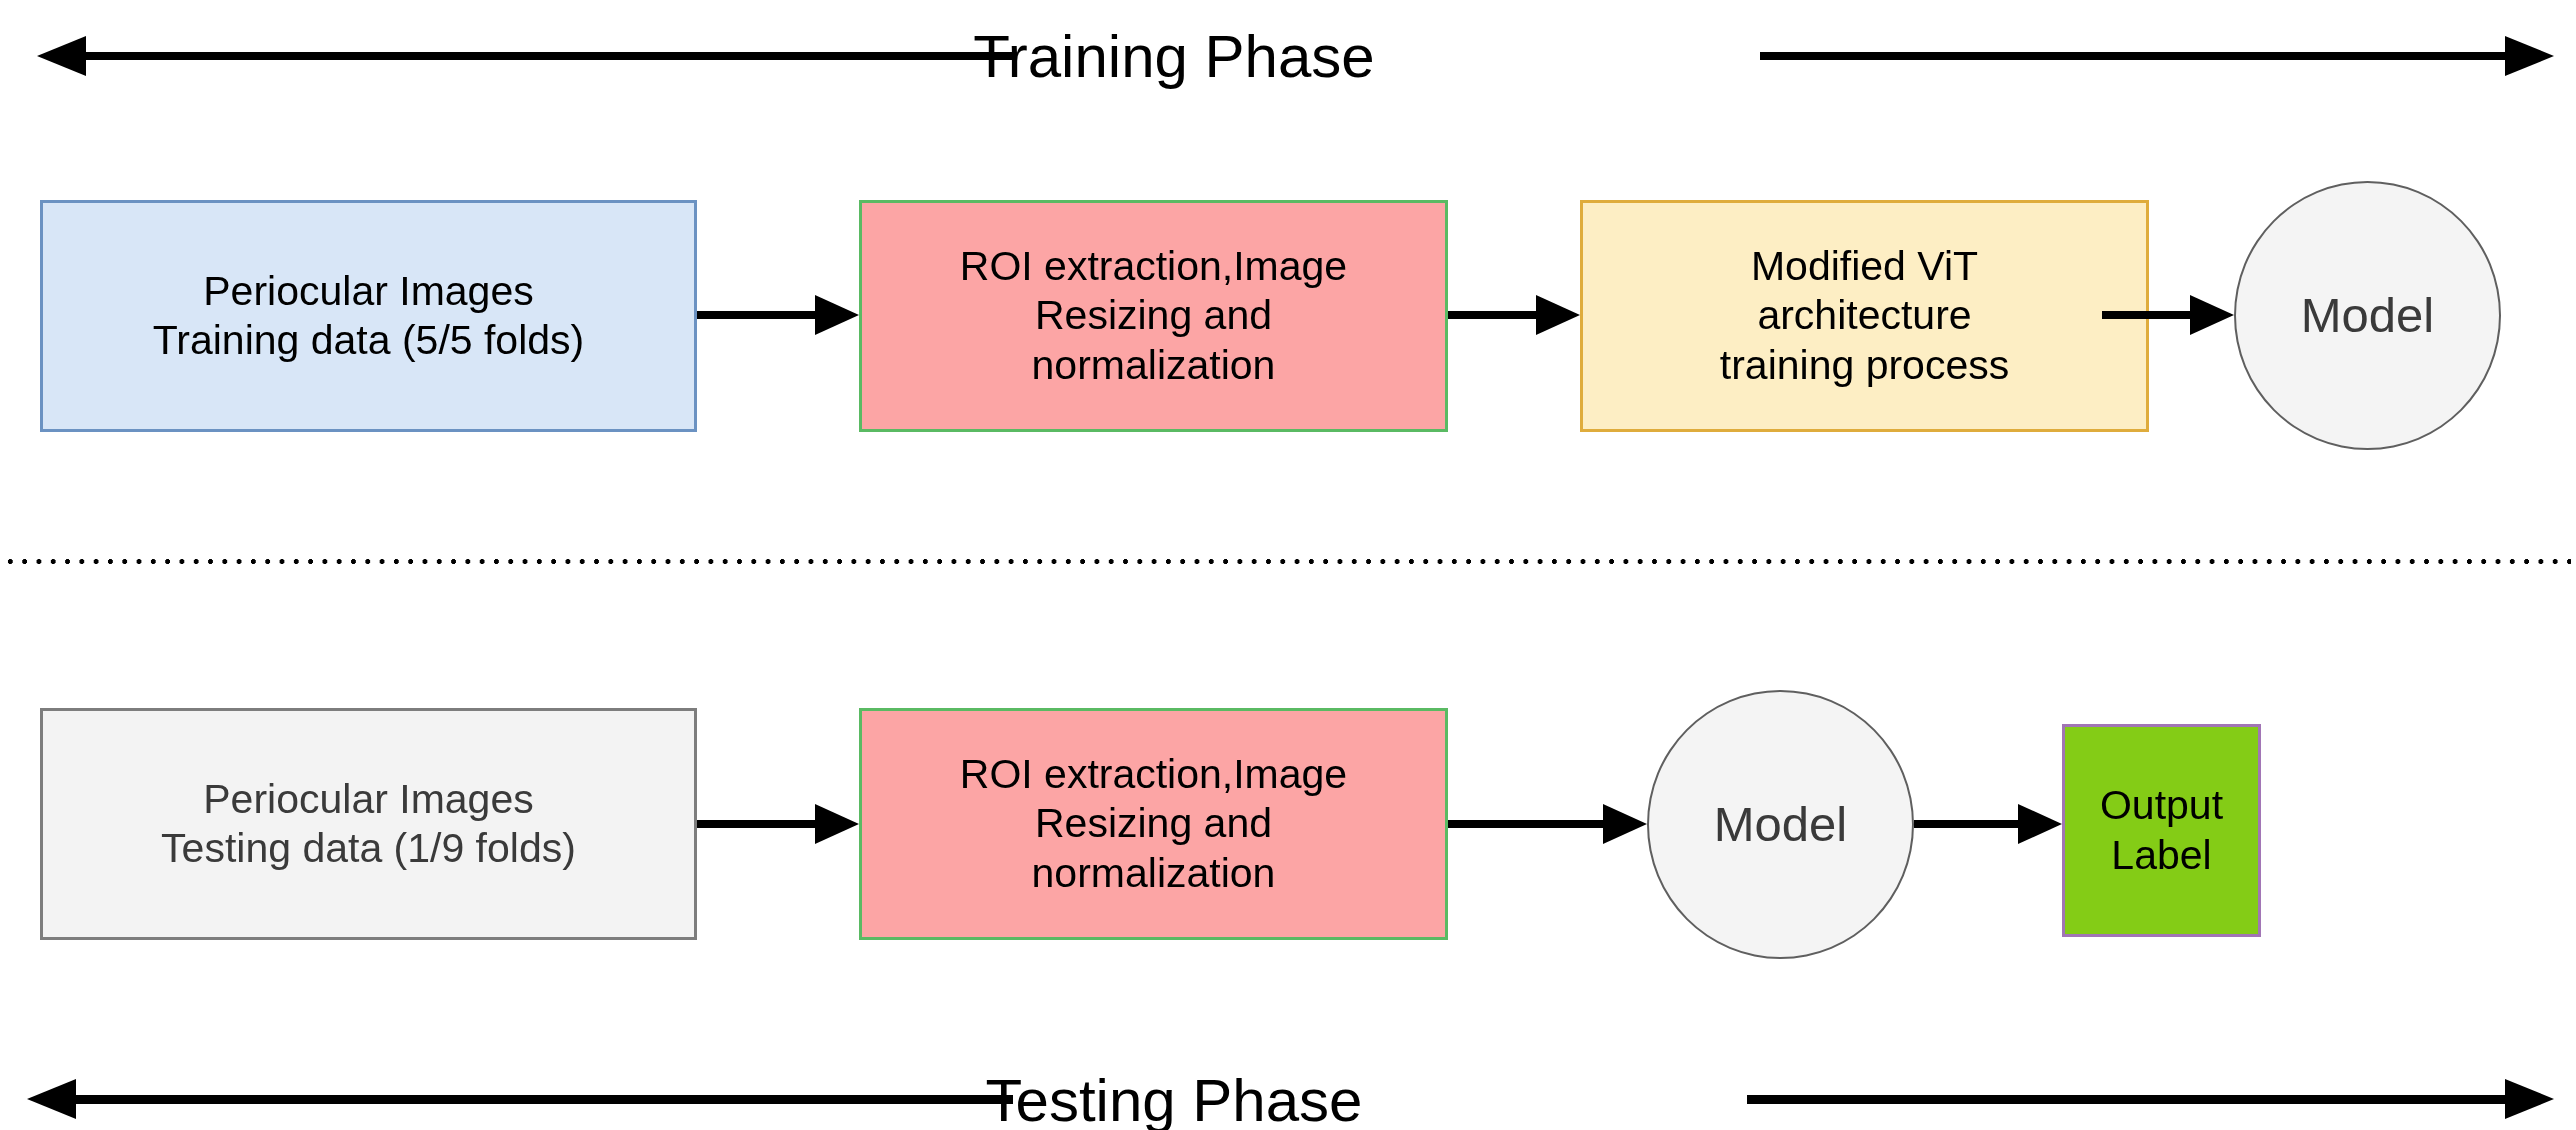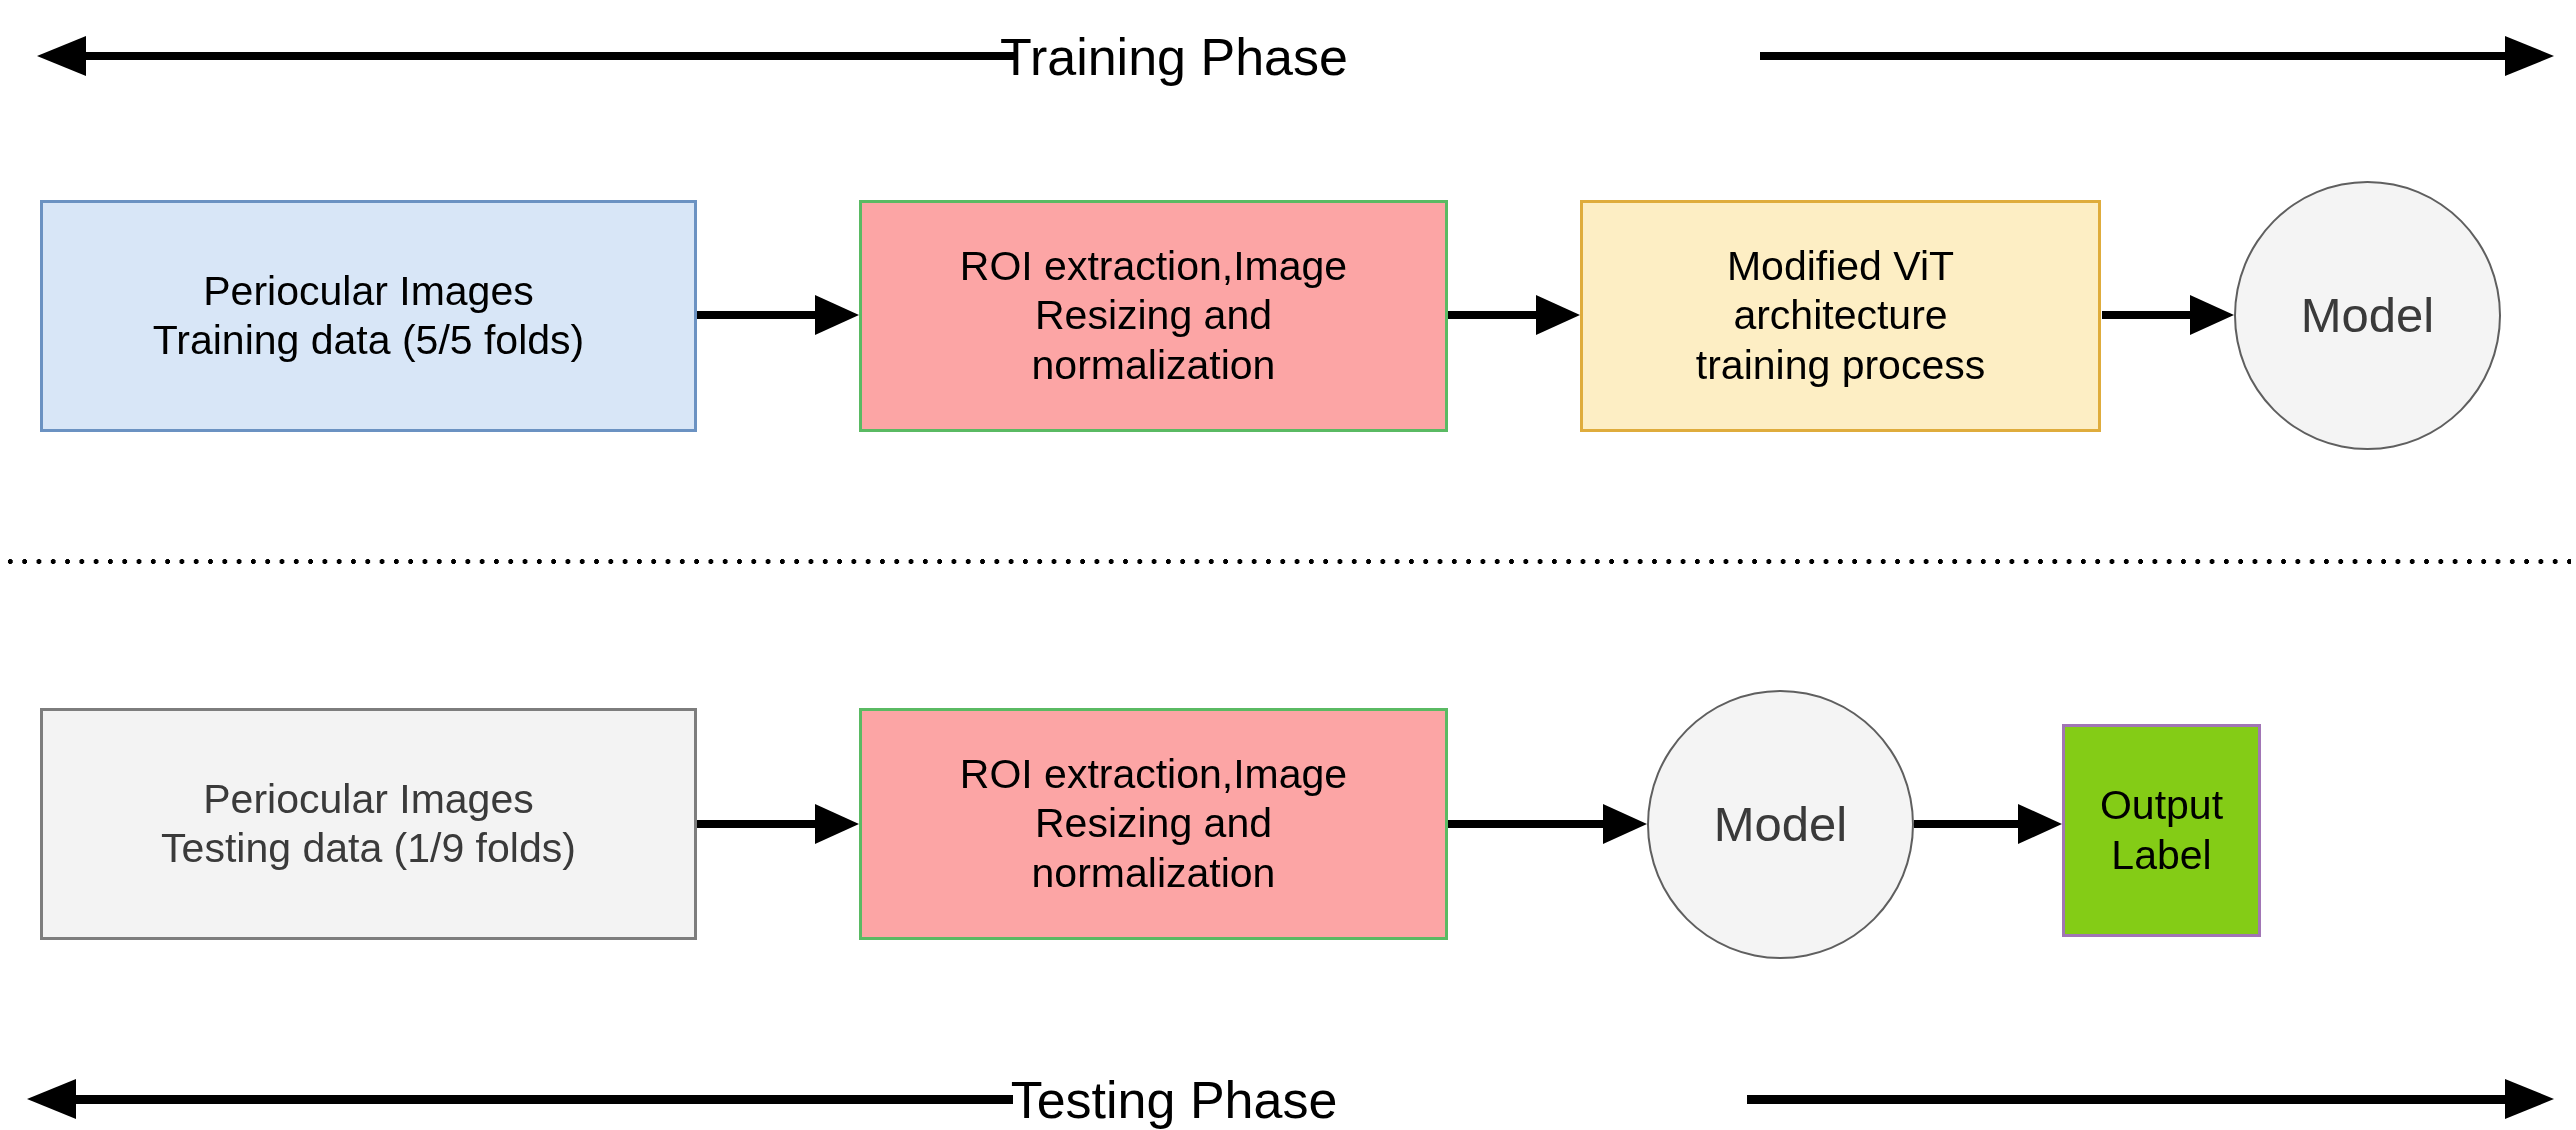--- a/index.html
+++ b/index.html
@@ -11,21 +11,21 @@
   .canvas{position:absolute;left:0;top:0;width:2576px;height:1130px;}
 
   
   .phase-band{position:absolute;left:0;width:2576px;height:80px;}
   .phase-band.top{top:16.7px;}
   .phase-band.bottom{top:1060px;}
 
   .phase-label{
     position:absolute;left:0;width:2348px;top:0;height:80px;
     display:flex;align-items:center;justify-content:center;
-    font-size:52px;color:#000000;letter-spacing:0px;white-space:nowrap;
+    font-size:60px;color:#000000;letter-spacing:0px;white-space:nowrap;
   }
 
   .arrow-line{
     position:absolute;height:8.7px;background:#000000;top:35px;
   }
   .arrow-head{position:absolute;width:0;height:0;top:19.3px;}
   .arrow-head.left{
     border-top:20.7px solid transparent;border-bottom:20.7px solid transparent;
     border-right:49px solid #000000;
   }
@@ -94,21 +94,21 @@
 
   <div class="node rect green" style="left:859px;top:200px;width:589px;height:232px;">
     <span class="txt"><span>ROI extraction,Image</span><br><span>Resizing and</span><br><span>normalization</span></span>
   </div>
 
   <div class="conn" style="left:1448px;top:311px;width:132px;">
     <div class="shaft" style="width:93px;"></div>
     <div class="head" style="left:88px;"></div>
   </div>
 
-  <div class="node rect yellow" style="left:1580px;top:200px;width:521px;height:232px;">
+  <div class="node rect yellow" style="left:1580px;top:200px;width:569px;height:232px;">
     <span class="txt"><span>Modified ViT</span><br><span>architecture</span><br><span>training process</span></span>
   </div>
 
   <div class="conn" style="left:2102px;top:311px;width:132px;">
     <div class="shaft" style="width:93px;"></div>
     <div class="head" style="left:88px;"></div>
   </div>
 
   <div class="node circle" style="left:2234px;top:181px;width:267px;height:269px;">
     <span class="txt">Model</span>

